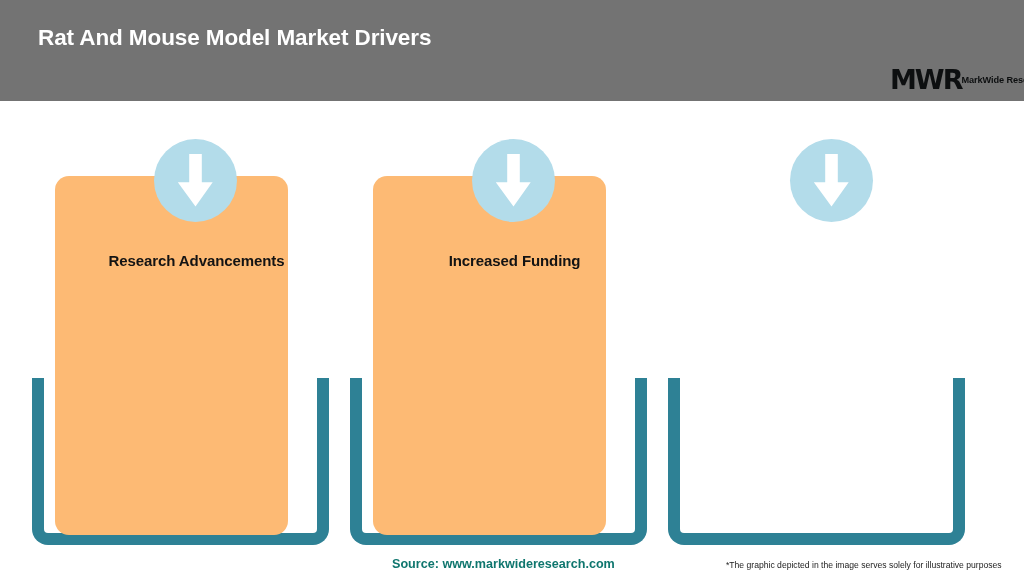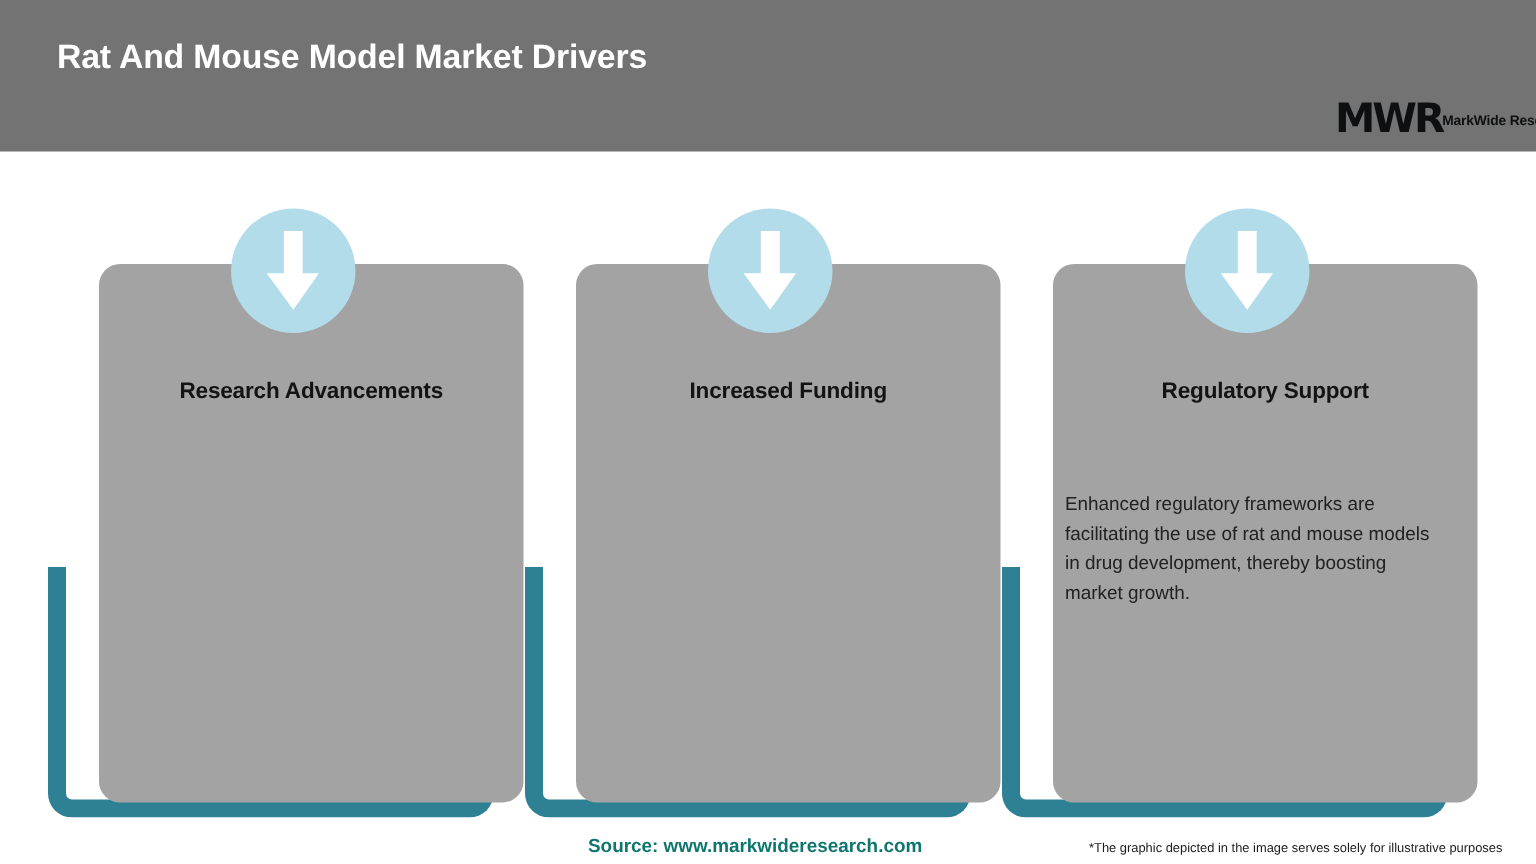--- a/index.html
+++ b/index.html
@@ -101,25 +101,25 @@
     border-left: 12px solid #2e8195;
     border-right: 12px solid #2e8195;
     border-bottom: 12px solid #2e8195;
     border-bottom-left-radius: 16px;
     border-bottom-right-radius: 16px;
     box-sizing: border-box;
   }
 
   .card {
     position: absolute;
-    left: 44px;
+    left: 33px;
     top: 75px;
-    width: 283px;
+    width: 233px;
     height: 359px;
-    background: #a3a3a3;
+    background: #fdba74;
     border-radius: 14px;
   }
   .card-title {
     position: absolute;
     left: 0;
     top: 76px;
     width: 283px;
     text-align: center;
     font-size: 15px;
     font-weight: bold;
@@ -206,24 +206,20 @@
     </div>
     <div class="badge">
       <svg width="37" height="53" viewBox="0 0 37 53" xmlns="http://www.w3.org/2000/svg" aria-hidden="true">
         <path d="M12.2 0 h12.6 v28.2 h10.9 L18.5 52.5 L0.8 28.2 h11.4 Z" fill="#ffffff"></path>
       </svg>
     </div>
   </div>
 
   <div class="card-unit c3">
     <div class="bracket"></div>
-    <div class="card">
-      <div class="card-title">Regulatory Support</div>
-      <div class="card-body">Enhanced regulatory frameworks are facilitating the use of rat and mouse models in drug development, thereby boosting market growth.</div>
-    </div>
     <div class="badge">
       <svg width="37" height="53" viewBox="0 0 37 53" xmlns="http://www.w3.org/2000/svg" aria-hidden="true">
         <path d="M12.2 0 h12.6 v28.2 h10.9 L18.5 52.5 L0.8 28.2 h11.4 Z" fill="#ffffff"></path>
       </svg>
     </div>
   </div>
 
 </div>
 
 <div class="source">Source: www.markwideresearch.com</div>

